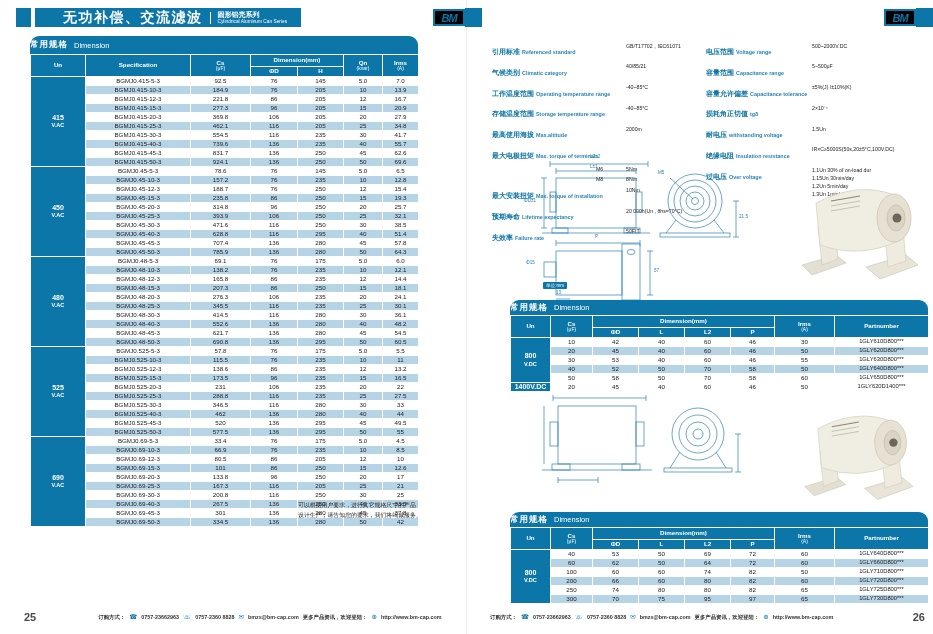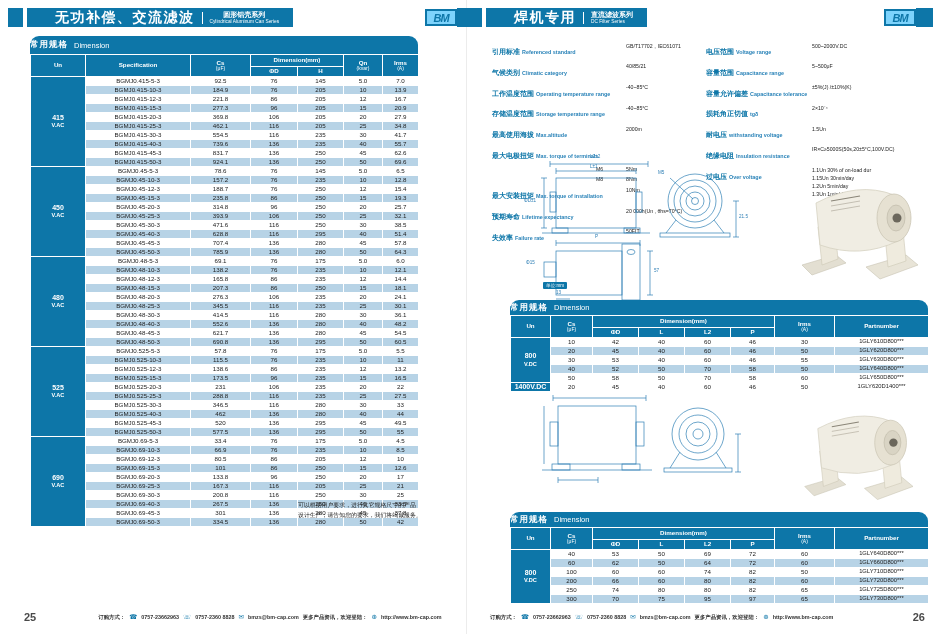--- a/index.html
+++ b/index.html
@@ -2,32 +2,32 @@
 <html><head>
 <meta charset="utf-8">
 <style>
   html,body{margin:0;padding:0;background:#fff;}
   .canvas{position:relative;width:933px;height:634px;background:#fff;overflow:hidden;
           font-family:"Liberation Sans",sans-serif;-webkit-font-smoothing:antialiased;}
   .seam{position:absolute;left:466px;top:0;width:1px;height:634px;background:#ececec;}
 
   
   .band{position:absolute;top:8px;height:19px;display:flex;align-items:stretch;}
-  .band-left{left:8px;width:466px;text-align:center;}
+  .band-left{left:16px;width:466px;}
   .band-right{left:467px;width:466px;}
   .stub{background:#0d76a8;width:15px;}
   .stub-r{background:#0d76a8;width:17px;}
   .title-block{background:#0d76a8;color:#fff;display:flex;align-items:center;gap:7px;
                padding:0 14px 0 28px;margin-left:4px;}
   .t-main{font-size:14px;font-weight:bold;letter-spacing:1.5px;white-space:nowrap;}
   .t-div{border-left:1px solid #fff;height:12px;}
   .t-series{display:flex;flex-direction:column;line-height:1.05;}
   .t-s-zh{font-size:7px;font-weight:bold;}
   .t-s-en{font-size:4.8px;}
-  .logo{margin-left:auto;margin-top:1px;margin-bottom:1px;background:#7dd3fc;border:2px solid #0d76a8;
+  .logo{margin-left:auto;margin-top:1px;margin-bottom:1px;background:#000000;border:2px solid #0d76a8;
         color:#0d76a8;font-style:italic;font-weight:bold;font-size:11px;width:28px;
         display:flex;align-items:center;justify-content:center;letter-spacing:-1px;}
 
   
   .sec-bar{position:absolute;background:#0d76a8;border-radius:9px 9px 0 0;color:#fff;
            display:flex;align-items:center;gap:6px;}
   .sec-zh{font-size:8.5px;font-weight:bold;letter-spacing:1px;}
   .sec-en{font-size:7.5px;}
 
   
@@ -93,28 +93,20 @@
         <span class="t-s-zh">圆形铝壳系列</span>
         <span class="t-s-en">Cylindrical Aluminum Can Series</span>
       </span>
     </div>
     <span class="logo">BM</span>
     <div class="stub-r"></div>
   </div>
 
   <div class="band band-right">
     <div class="stub"></div>
-    <div class="title-block">
-      <span class="t-main">焊机专用</span>
-      <span class="t-div"></span>
-      <span class="t-series">
-        <span class="t-s-zh">直流滤波系列</span>
-        <span class="t-s-en">DC Filter Series</span>
-      </span>
-    </div>
     <span class="logo">BM</span>
     <div class="stub-r"></div>
   </div>
 
   <div class="sec-bar" style="left:30px;top:36px;width:388px;height:18px;">
     <span class="sec-zh">常用规格</span>
     <span class="sec-en">Dimension</span>
   </div>
   <div id="ltable" class="tbl-wrap" style="left:30px;top:54px;">
       <table class="spec-table">

